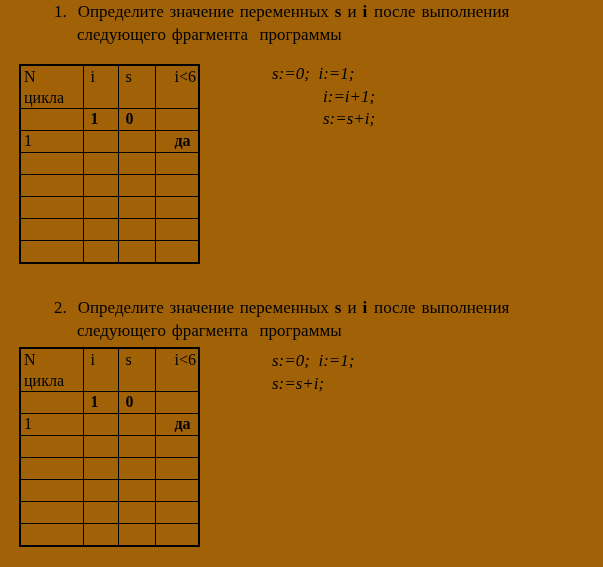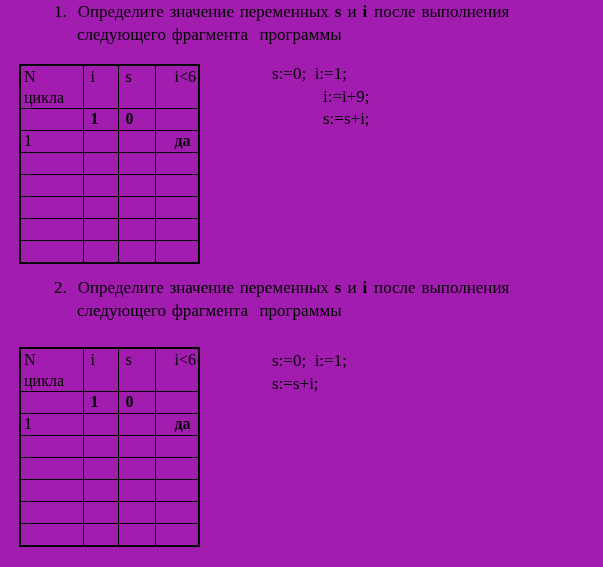--- a/index.html
+++ b/index.html
@@ -1,20 +1,20 @@
 <!DOCTYPE html>
 <html><head>
 <meta charset="utf-8">
 <style>
   html, body { margin: 0; padding: 0; background: #ffffff; }
   .page {
     position: relative;
     width: 603px;
     height: 567px;
-    background: #a21caf;
+    background: #a16207;
     color: #000000;
     font-family: "Liberation Serif", serif;
     overflow: hidden;
   }
 
   
   .heading {
     position: absolute;
     left: 54px;
     width: 545px;
@@ -58,26 +58,26 @@
   .trace-table th:nth-child(4), .trace-table td:nth-child(4) { padding-left: 19px; }
   .b { font-weight: bold; }
 
   
   .code {
     position: absolute;
     left: 272px;
     font-size: 17px;
     line-height: 22.5px;
   }
-  .code .cl { white-space: pre; }
+  .code .cl { white-space: pre; font-style: italic; }
 
   #table1 { top: 64px; }
   #code1 { top: 63px; }
   #heading1 { top: 0px; }
-  #heading2 { top: 276px; }
+  #heading2 { top: 296px; }
   #table2 { top: 347px; }
   #code2 { top: 350px; }
 </style>
 </head>
 <body>
 
 <div class="page">
 
   <div class="heading" id="heading1">
     <div class="h-line1"><span class="num">1.</span><span>Определите значение переменных</span><b class="hvar v1">s</b><span>и</span><b class="hvar v2">i</b> <span>после выполнения</span></div>
@@ -139,21 +139,21 @@
           <td></td>
           <td></td>
           <td></td>
           <td></td>
         </tr>
   </tbody>
     </table>
 
   <div class="code" id="code1">
     <div class="cl">s:=0;  i:=1;</div>
-    <div class="cl">            i:=i+9;</div>
+    <div class="cl">            i:=i+1;</div>
     <div class="cl">            s:=s+i;</div>
   </div>
 
   <div class="heading" id="heading2">
     <div class="h-line1"><span class="num">2.</span><span>Определите значение переменных</span><b class="hvar v1">s</b><span>и</span><b class="hvar v2">i</b> <span>после выполнения</span></div>
     <div class="h-line2"><span class="keepspaces">следующего фрагмента  программы</span></div>
   </div>
 
   <table class="trace-table" id="table2">
     <colgroup>

